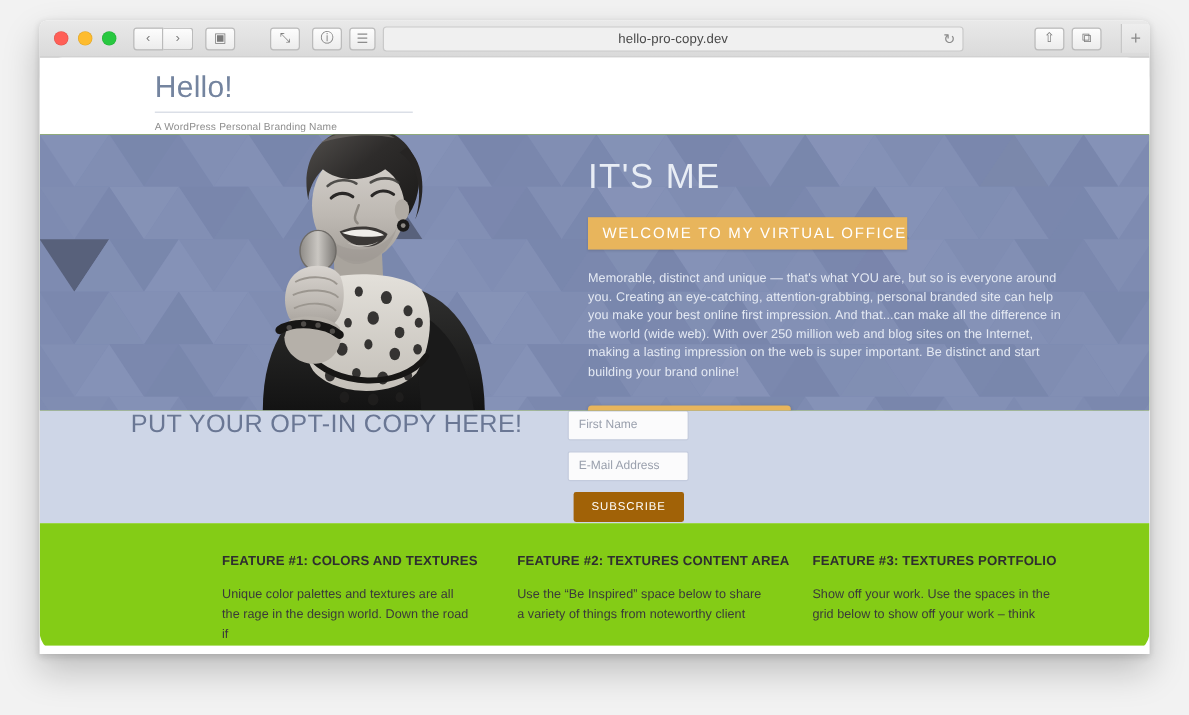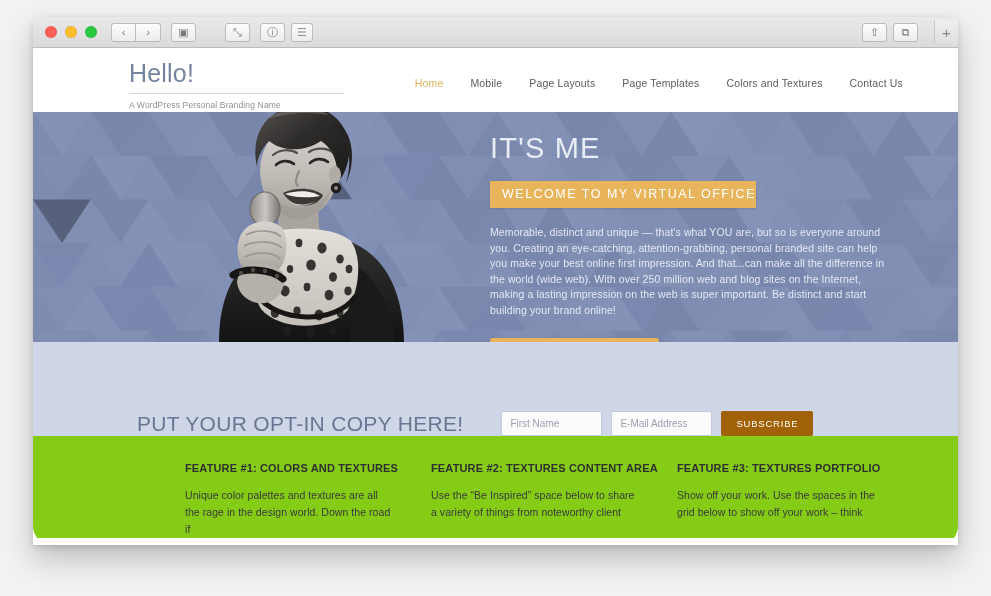--- a/index.html
+++ b/index.html
@@ -136,27 +136,27 @@
     background: #e8b55c; color: #ffffff;
     font-size: 10px; letter-spacing: .9px;
     padding: 10px 18px; border-radius: 3px;
     box-shadow: 0 1px 3px rgba(0,0,0,.18);
     border: none;
   }
 
   
   #optin {
     height: 94px; background: #ced6e7;
-    display: flex; align-items: flex-end; padding: 0 40px 0 104px;
+    display: flex; align-items: flex-start; padding: 0 40px 0 76px;
   }
   #optin-heading {
     font-size: 21px; color: #6a7794; letter-spacing: .3px; font-weight: 400;
     flex: none;
   }
-  #optin-form { margin-left: 38px; display: flex; align-items: center; gap: 9px; }
+  #optin-form { margin-left: 38px; display: flex; align-items: center; gap: 9px; flex-direction: column; }
   .optin-input {
     width: 101px; height: 25px;
     background: #fbfbfc; border: 1px solid #c3cbdd; border-radius: 2px;
     font-size: 10px; color: #9aa0ad; padding: 0 8px;
     font-family: "Liberation Sans", sans-serif;
   }
   .optin-input::placeholder { color: #9aa0ad; }
   #subscribe-button {
     height: 25px; padding: 0 15px;
     background: #a16207; color: #ffffff;
@@ -195,44 +195,40 @@
     <div class="tb-group pair">
       <div class="tb-btn">‹</div>
       <div class="tb-btn">›</div>
     </div>
     <div class="tb-btn single">▣</div>
 
     <div id="address-zone">
       <div class="tb-btn single" style="margin-left:0">⤡</div>
       <div class="tb-btn single">ⓘ</div>
       <div id="reader-icon" style="margin-left:6px">☰</div>
+      <div id="address-bar">
+        <span id="url-text">hello-pro-copy.dev</span>
+        <span id="reload-icon">↻</span>
+      </div>
     </div>
 
     <div class="tb-right">
       <div class="tb-btn single">⇧</div>
       <div class="tb-btn single">⧉</div>
     </div>
     <div id="new-tab-button">+</div>
   </div>
 
   <div id="page">
 
     <div id="site-header">
       <div id="brand">
         <div id="site-title">Hello!</div>
         <div id="site-tagline">A WordPress Personal Branding Name</div>
       </div>
-      <nav id="main-nav">
-        <a class="nav-item active">Home</a>
-        <a class="nav-item">Mobile</a>
-        <a class="nav-item">Page Layouts</a>
-        <a class="nav-item">Page Templates</a>
-        <a class="nav-item">Colors and Textures</a>
-        <a class="nav-item">Contact Us</a>
-      </nav>
     </div>
 
     <section id="hero">
 
       <svg id="hero-poly" viewBox="0 0 925 263" preserveAspectRatio="none">
         <rect width="925" height="263" fill="#7e8bb1"></rect>
         <g opacity="0.30">
           <polygon points="0,0 58,0 29,50" fill="#93a0c3"></polygon>
           <polygon points="58,0 116,0 87,50" fill="#6f7da4"></polygon>
           <polygon points="29,50 87,50 58,0" fill="#8795ba"></polygon>

